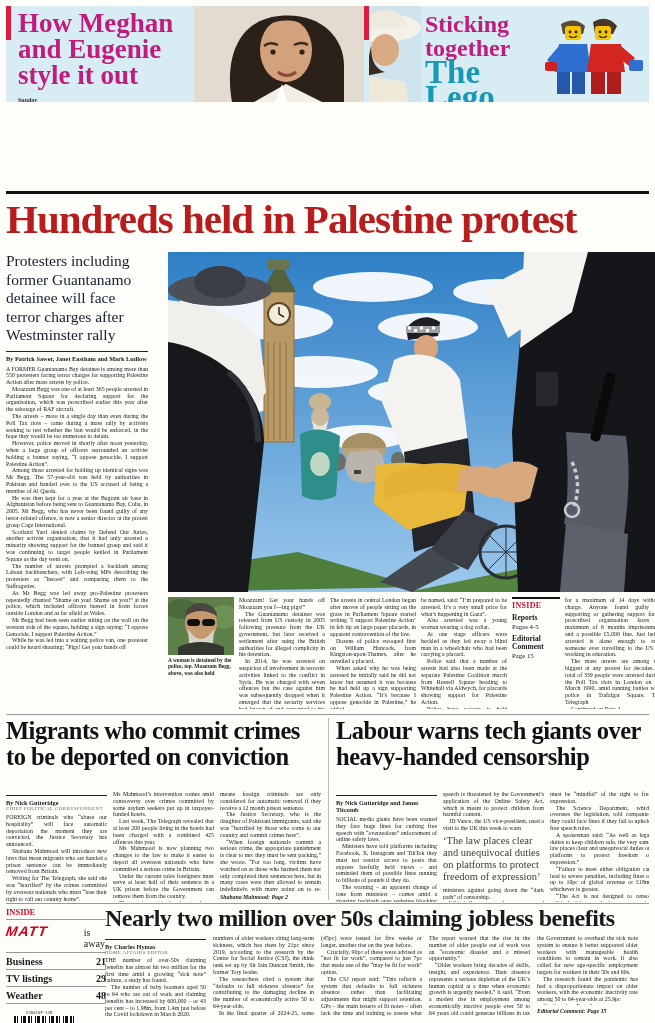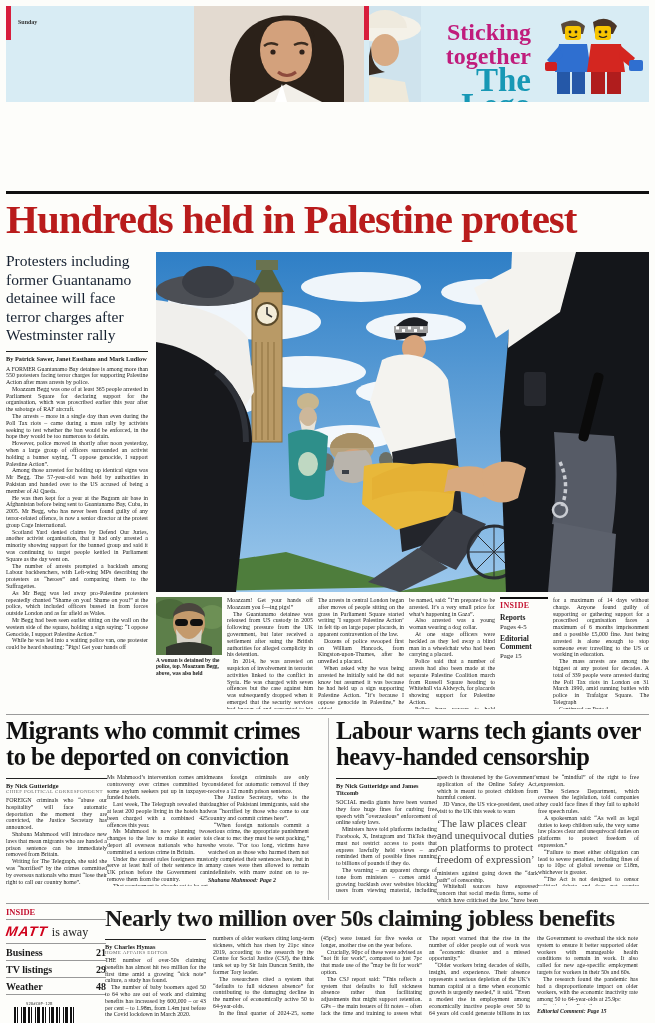--- a/index.html
+++ b/index.html
@@ -6,30 +6,30 @@
   .page{position:relative;width:655px;height:1023px;background:#fdfdfa;margin:0 auto;overflow:hidden;
         font-family:"Liberation Serif",serif;color:#1a1a1a;}
   
   .banner{position:absolute;left:6px;top:6px;width:643px;height:96px;background:#d8ecf4;display:flex;overflow:hidden;}
   .promo-strip{width:5px;height:34px;background:#d81e3c;flex:0 0 auto;}
   .promo-text1{width:186px;padding:4px 0 0 7px;}
   .promo-title-pink{font-family:"Liberation Serif",serif;font-weight:700;font-size:27px;line-height:26px;color:#c01c7c;}
   .promo-title-teal{font-family:"Liberation Serif",serif;font-weight:700;font-size:33px;line-height:25px;color:#1798b5;}
   .promo-tag{font-size:6px;color:#333;font-weight:700;}
   .promo-img{flex:0 0 auto;height:96px;}
-  .promo-text2{width:112px;padding:14px 0 0 4px;text-align:right;}
+  .promo-text2{width:112px;padding:6px 0 0 4px;}
   
   .masthead{position:absolute;left:6px;top:104px;width:643px;height:86px;text-align:center;}
   .masthead-title{font-family:"DejaVu Serif",serif;font-weight:700;font-size:55px;line-height:84px;
                   letter-spacing:-2px;color:#151d29;text-shadow:1px 1px 0 #9aa0a8;}
   .masthead-rule{position:absolute;left:6px;top:191px;width:643px;height:3px;background:#101010;}
   
   .lead-headline{position:absolute;left:6px;top:197px;width:643px;font-weight:700;font-size:41px;line-height:44px;
                  letter-spacing:-1px;color:#b91c1c;}
-  .lead{position:absolute;left:6px;top:252px;width:643px;height:461px;display:flex;gap:8px;}
+  .lead{position:absolute;left:6px;top:252px;width:643px;height:461px;display:flex;gap:20px;}
   .lead-left{width:142px;flex:0 0 auto;overflow:hidden;}
   .standfirst{font-size:15.5px;line-height:18.5px;color:#152030;font-weight:400;margin-bottom:6px;}
   .byline-rule{border-top:1px solid #222;margin:4px 0 3px 0;}
   .byline{font-size:6.3px;font-weight:700;}
   .role{font-size:5px;letter-spacing:.4px;color:#666;font-weight:400;}
   .bodycopy{font-size:5.9px;line-height:6.8px;text-align:justify;overflow:hidden;}
   .bodycopy p{margin:0;}
   .bodycopy p + p{text-indent:6px;}
   .lead-left .bodycopy{margin-top:4px;height:368px;}
   .lead-right{width:493px;flex:0 0 auto;}
@@ -42,48 +42,49 @@
   .lcol5{width:96px;flex:0 0 auto;}
   .inside-box{width:48px;flex:0 0 auto;border-top:2px solid #111;padding-top:2px;}
   .inside-label{color:#c41230;font-weight:700;font-size:8px;letter-spacing:.3px;}
   .inside-item-title{font-weight:700;font-size:7.5px;line-height:8.5px;margin-top:4px;}
   .inside-item-page{font-size:6.8px;line-height:8px;}
   
   .hrule{position:absolute;left:6px;width:643px;height:1px;background:#9a9a9a;}
   .vrule{position:absolute;top:718px;height:182px;width:1px;background:#bbb;left:328px;}
   
   .mid-art{position:absolute;top:718px;height:184px;overflow:hidden;}
-  .mid-head{font-weight:700;font-size:24.5px;line-height:25.5px;letter-spacing:-.5px;color:#111;margin-bottom:5px;}
-  .cols{display:flex;}
+  .mid-head{font-weight:700;font-size:24.5px;line-height:25.5px;letter-spacing:-.5px;color:#111;margin-bottom:22px;}
+  .cols{display:flex;gap:6px;}
   .mcol{width:101px;flex:0 0 auto;}
   .pullquote{font-size:10.5px;line-height:12px;color:#3a3a3a;font-family:"Liberation Serif",serif;margin:3px 0 4px 0;}
   .crossref{font-style:italic;font-weight:700;font-size:5.9px;margin-top:3px;}
   
   .index-box{position:absolute;left:6px;top:907px;width:100px;}
   .index-label{color:#c41230;font-weight:700;font-size:8.5px;border-bottom:1px solid #999;padding-bottom:2px;}
   .matt-row{display:flex;align-items:baseline;gap:4px;border-bottom:1px solid #999;padding:3px 0;}
   .matt-logo{color:#d0021b;font-weight:700;font-style:italic;font-size:14px;letter-spacing:1px;transform:skewX(-8deg);font-family:"Liberation Sans",sans-serif;}
-  .matt-suffix{font-size:12px;color:#222;}
+  .matt-suffix{font-size:10px;color:#222;margin-left:32px;}
   .idx-row{display:flex;justify-content:space-between;font-weight:700;font-size:10px;border-bottom:1px solid #999;padding:3px 0 2px 0;}
   .barcode-wrap{margin-top:6px;padding-left:8px;}
   .barcode-top{font-size:4px;color:#444;font-family:"DejaVu Sans Mono",monospace;padding-left:12px;}
   .barcode-bars{width:62px;height:34px;margin-top:1px;
     background:repeating-linear-gradient(90deg,#111 0 2px,#fff 2px 3px,#111 3px 4px,#fff 4px 7px,#111 7px 8px,#fff 8px 9px,#111 9px 12px,#fff 12px 14px);}
   .bottom-art{position:absolute;left:105px;top:905px;width:535px;height:120px;overflow:hidden;}
   .bottom-head{font-weight:700;font-size:24px;line-height:26px;letter-spacing:-.5px;margin-bottom:4px;}
   .bcol{width:101px;flex:0 0 auto;}
 </style>
 </head>
 <body>
 
 <div class="page">
 
   <div class="banner">
     <div class="promo-strip"></div>
     <div class="promo-text1">
+      <div class="promo-title-pink">How Meghan and Eugenie style it out</div>
       <span class="promo-tag">Sunday</span>
     </div>
     <svg class="promo-img" width="170" height="96" viewBox="0 0 170 96">
       <rect width="170" height="96" fill="#e3dad0"></rect>
       <path d="M38 96 C30 50 45 14 85 10 C125 6 150 30 150 60 L150 96 Z" fill="#2b2119"></path>
       <ellipse cx="92" cy="44" rx="26" ry="32" fill="#d3a17c"></ellipse>
       <path d="M66 30 C70 10 115 8 120 32 C122 20 110 12 92 12 C74 12 66 20 66 30 Z" fill="#2b2119"></path>
       <path d="M70 40 q6 -5 14 -1 M100 39 q8 -4 14 0" stroke="#3a2c20" stroke-width="2.4" fill="none"></path>
       <circle cx="79" cy="46" r="2.6" fill="#2e211a"></circle>
         <circle cx="108" cy="46" r="2.6" fill="#2e211a"></circle>

